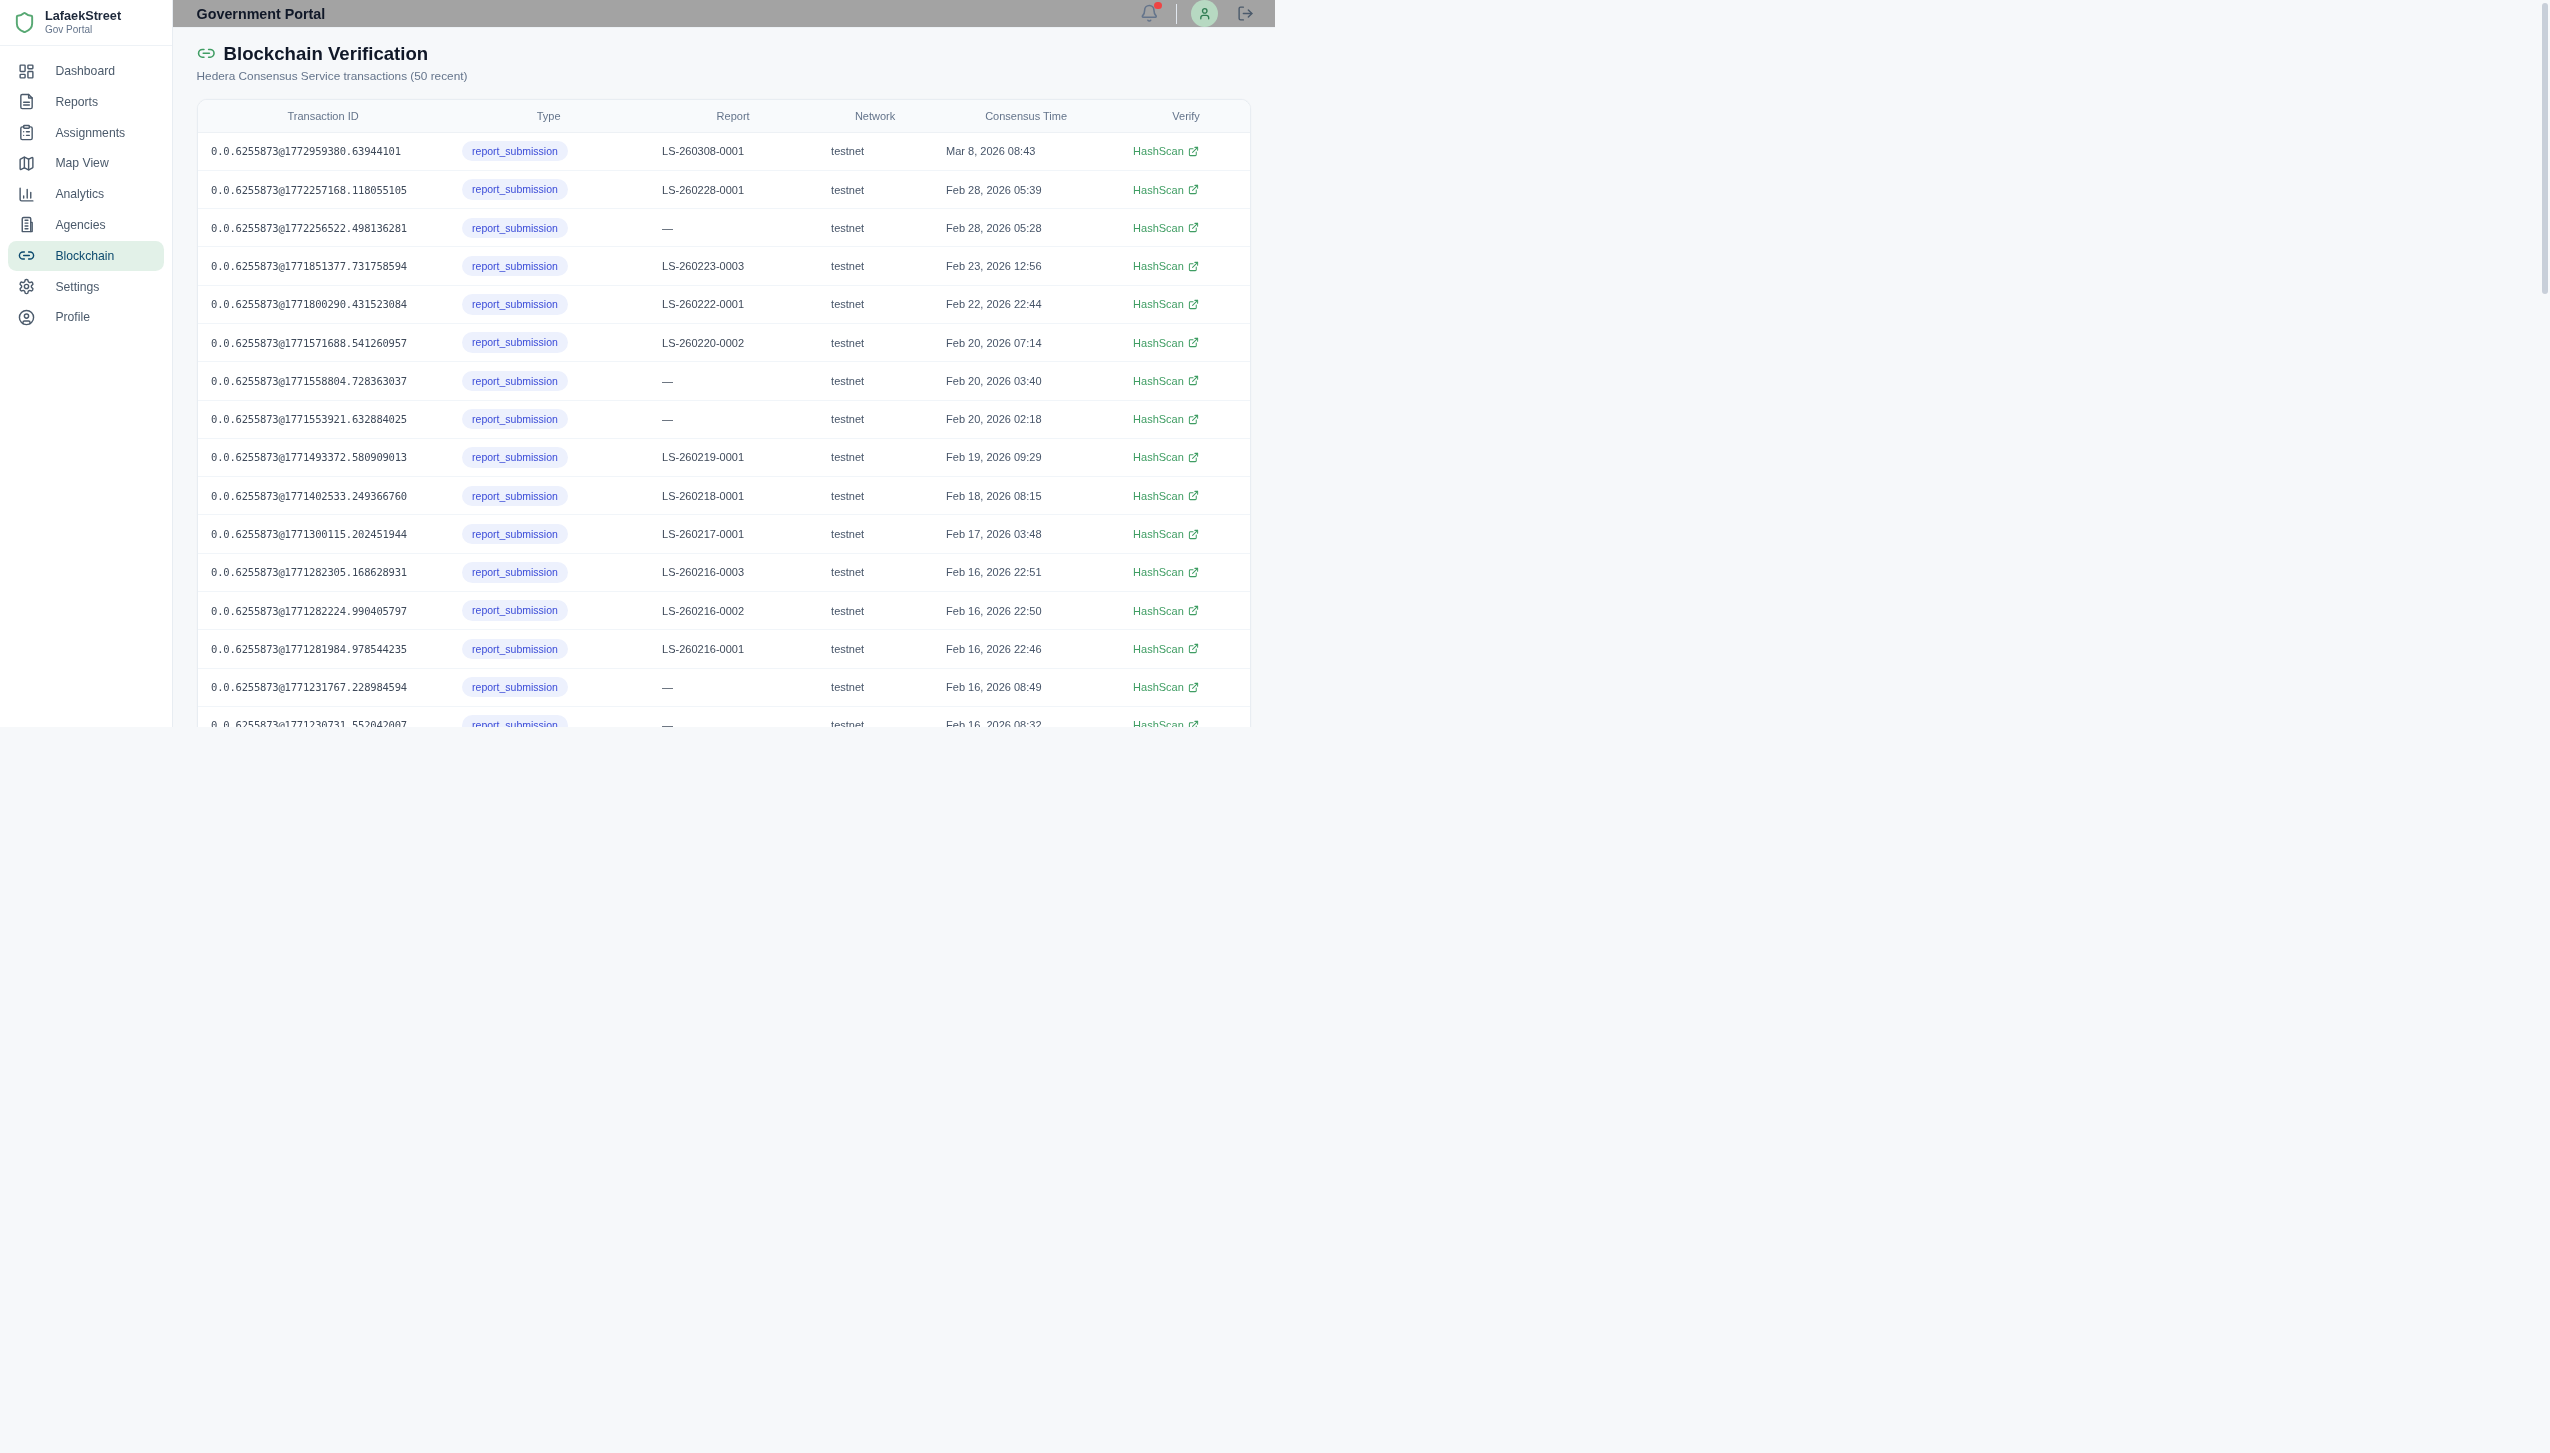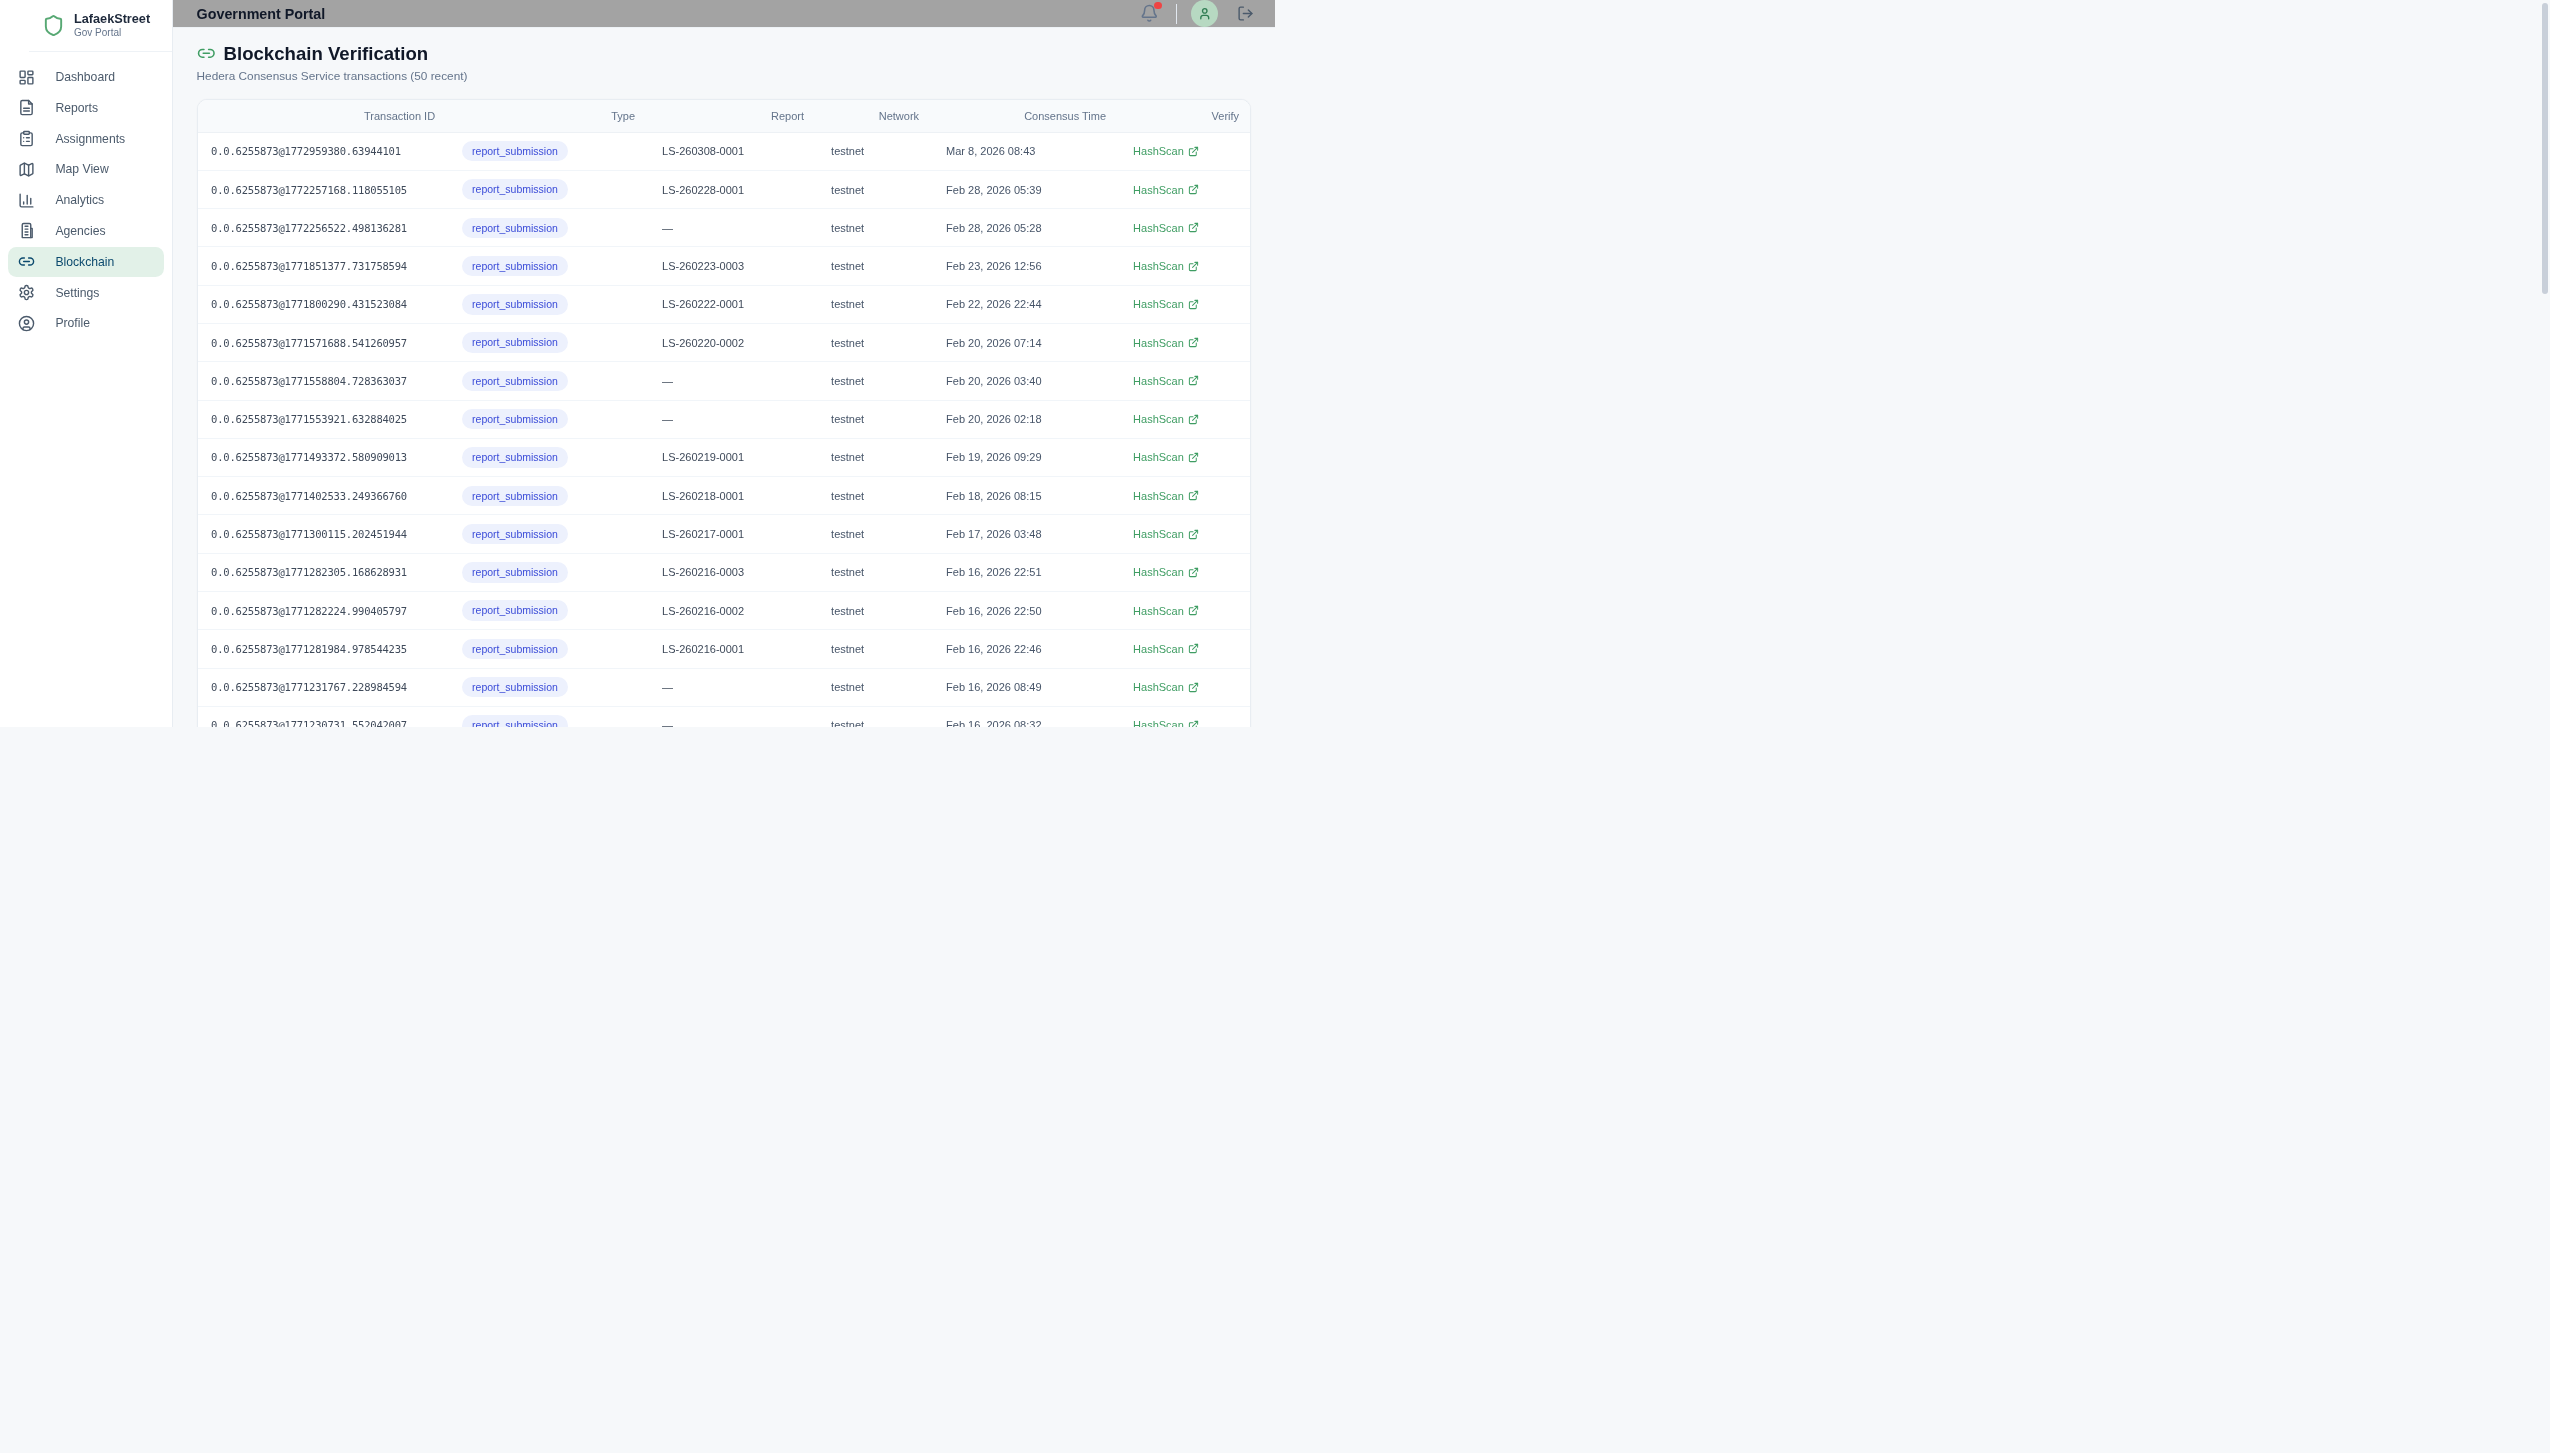--- a/index.html
+++ b/index.html
@@ -10,22 +10,22 @@
     color:#334155;
   }
   .app { display:flex; width:1275px; height:727px; }
 
   
   .sidebar {
     width:173px; min-width:173px; background:#ffffff;
     border-right:0.8px solid #e8edf2; display:flex; flex-direction:column;
   }
   .sidebar-header {
-    height:52px; display:flex; align-items:center; gap:9.3px;
-    padding:0 12.7px; border-bottom:0.8px solid #eef2f6;margin-left:29px;
+    height:46px; display:flex; align-items:center; gap:9.3px;
+    padding:0 12.7px; border-bottom:0.8px solid #eef2f6;
   }
   .brand-logo { width:23px; height:23px; color:#57a873; flex:0 0 auto; }
   .brand-name { font-size:12.7px; font-weight:700; color:#1e293b; line-height:1.15; }
   .brand-sub  { font-size:10px; color:#64748b; line-height:1.2; }
   .nav { padding:10px 8.4px; display:flex; flex-direction:column; gap:0.8px; }
   .nav-item {
     display:flex; align-items:center; gap:20px;
     height:30px; padding:0 10px; border-radius:8.4px;
     color:#4b5a6b; font-size:12.2px; cursor:pointer;
   }
@@ -64,21 +64,21 @@
   .page-title { font-size:18.6px; font-weight:700; color:#101828; line-height:23.6px; }
   .page-subtitle { margin-top:4.2px; font-size:11.8px; color:#64748b; line-height:14.3px; }
 
   .table-card {
     margin-top:15px; background:#ffffff; border:0.8px solid #e8edf2;
     border-radius:10px; overflow:hidden;
     box-shadow:0 0.8px 1.7px rgba(16,24,40,.04);
   }
   table { width:100%; border-collapse:collapse; table-layout:fixed; }
   thead th {
-    background:#f8fafc; text-align:right; font-size:11px; font-weight:500;
+    background:#f8fafc; text-align:center; font-size:11px; font-weight:500;
     color:#64748b; padding:10px 13.5px; border-bottom:0.8px solid #edf1f5;
     white-space:nowrap;
   }
   tbody td {
     padding:8.4px 13.5px; font-size:11px; color:#475569;
     border-top:0.8px solid #f1f5f9; white-space:nowrap; overflow:hidden;
     height:30px; vertical-align:middle;
   }
   tbody tr:first-child td { border-top:none; }
   td.tx {

